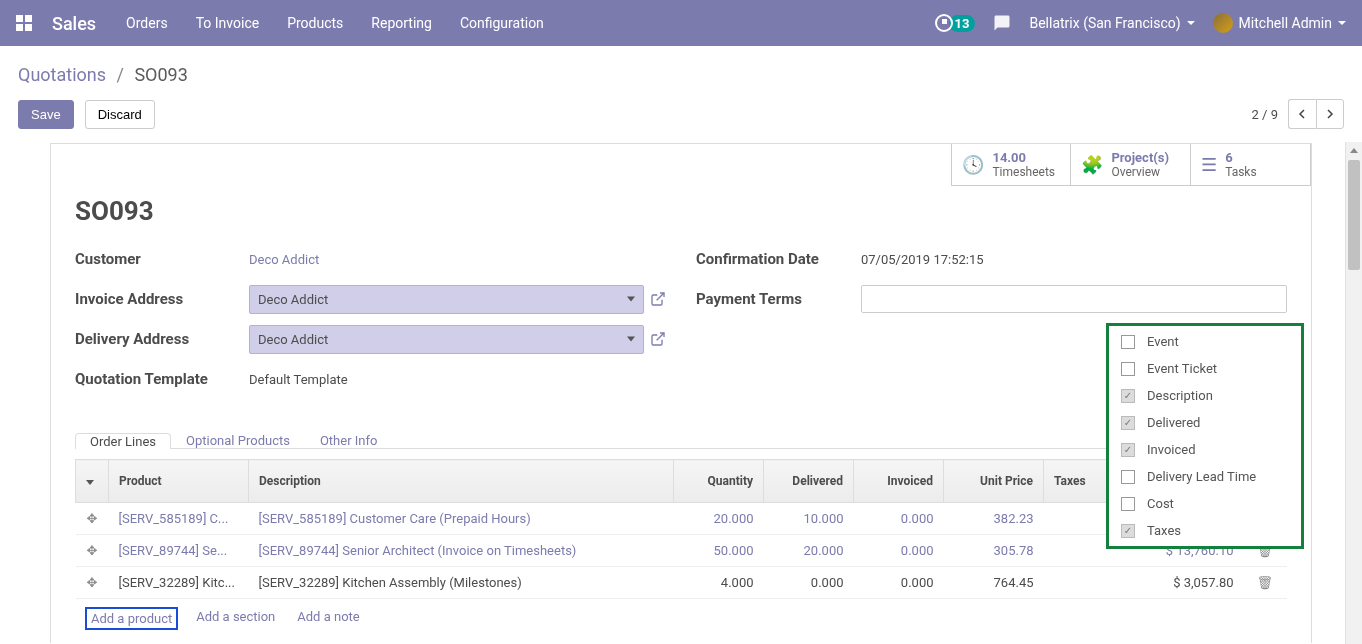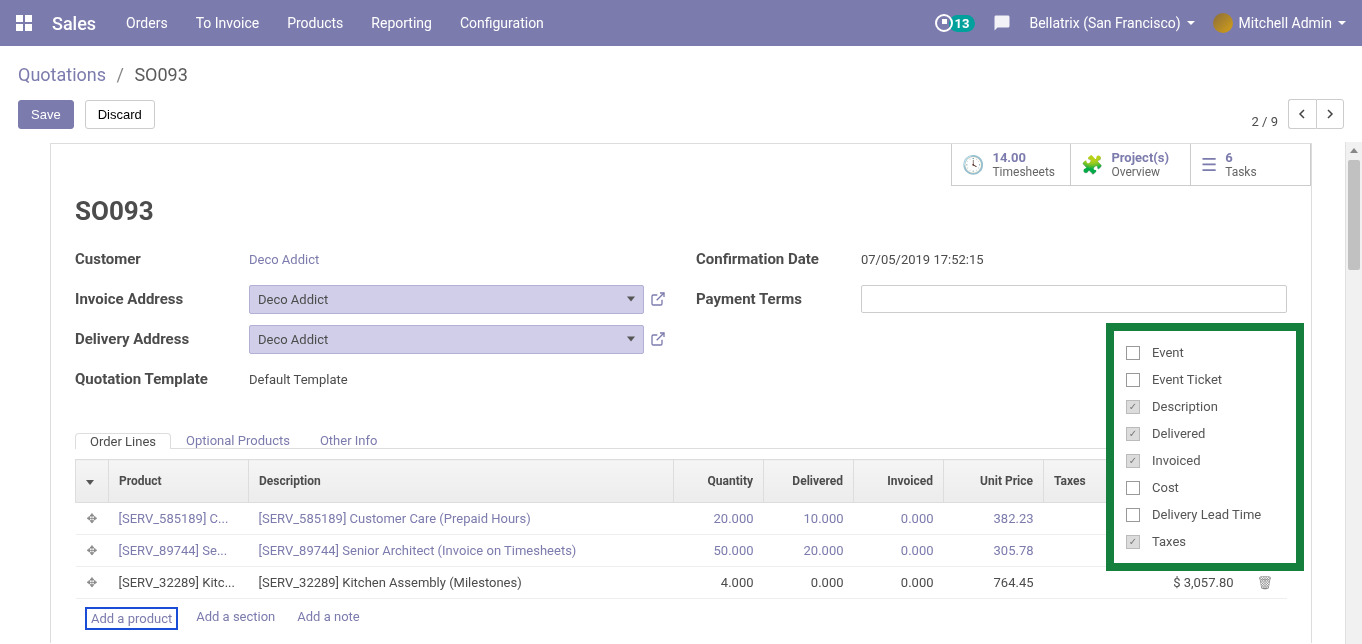--- a/index.html
+++ b/index.html
@@ -23,21 +23,21 @@
     
     .breadcrumb-row { padding: 18px 18px 6px 18px; display: flex; align-items: flex-start; }
     .breadcrumb { font-size: 18px; color: #7C7BAD; }
     .breadcrumb .sep { color: #888; margin: 0 6px; }
     .breadcrumb .current { color: #5a5a5a; }
     
     .actions-row { padding: 8px 18px 14px 18px; display: flex; align-items: center; }
     .btn { padding: 6px 12px; border: 1px solid #ccc; background: #fff; border-radius: 3px; cursor: pointer; font-size: 13px; }
     .btn-primary { background: #7C7BAD; border-color: #7C7BAD; color: #fff; }
     .btn + .btn { margin-left: 11px; }
-    .pager { margin-left: auto; display: flex; align-items: flex-end; gap: 10px; }
+    .pager { margin-left: auto; display: flex; align-items: center; gap: 10px; }
     .pager-btns { display: flex; }
     .pager-btn { width: 28px; height: 30px; border: 1px solid #ccc; background: #fff; display: flex; align-items: center; justify-content: center; cursor: pointer; }
     .pager-btn:first-child { border-right: none; border-radius: 3px 0 0 3px; }
     .pager-btn:last-child { border-radius: 0 3px 3px 0; }
     
     .content-wrap { position: relative; height: 500px; overflow: hidden; }
     .form-sheet { margin: 0 50px; background: #fff; border: 1px solid #ddd; padding: 0 24px 20px 24px; position: relative; }
     
     .stat-strip { display: flex; justify-content: flex-end; border-bottom: none; margin: 0 -24px 10px -24px; }
     .stat-btn { border: 1px solid #ccc; border-top: none; padding: 6px 10px; display: flex; align-items: center; gap: 8px; min-width: 120px; cursor: pointer; }
@@ -75,21 +75,21 @@
     .drag-handle { cursor: move; display: inline-block; }
     
     .toggle-btn { width: 22px; height: 22px; border: 2px solid #1a4dd6; border-radius: 50%; display: inline-flex; align-items: center; justify-content: center; cursor: pointer; position: relative; top: -2px; }
     .toggle-dots { display: flex; flex-direction: column; gap: 2px; }
     .toggle-dots span { width: 3px; height: 3px; background: #555; border-radius: 50%; }
     
     .add-links { padding: 8px 10px; display: flex; gap: 14px; }
     .add-link { color: #7C7BAD; cursor: pointer; padding: 2px 4px; }
     .add-link.boxed { border: 2px solid #1a4dd6; }
     
-    .dropdown-panel { position: absolute; top: 180px; right: 58px; width: 198px; background: #fff; border: 8px solid #15803d; padding: 8px 12px; z-index: 100; }
+    .dropdown-panel { position: absolute; top: 180px; right: 58px; width: 198px; background: #fff; border: 3px solid #15803d; padding: 2px 12px; z-index: 100; }
     .dd-item { display: flex; align-items: center; gap: 12px; padding: 6px 0; cursor: pointer; }
     .dd-check { width: 14px; height: 14px; border: 1px solid #999; display: flex; align-items: center; justify-content: center; flex-shrink: 0; }
     .dd-check.checked { background: #dcdcdc; border-color: #bbb; }
     .dd-check.checked::after { content: '✓'; font-size: 10px; color: #777; }
     .dd-label { color: #555; font-size: 13px; }
     
     .scrollbar-v { position: absolute; right: 0; top: 142px; bottom: 0; width: 17px; background: #f1f1f1; border-left: 1px solid #e0e0e0; }
     .scrollbar-thumb { position: absolute; left: 2px; right: 2px; top: 0; height: 110px; background: #c1c1c1; border-radius: 2px; }
     .scrollbar-up, .scrollbar-down { position: absolute; left: 0; right: 0; height: 17px; display: flex; align-items: center; justify-content: center; }
     .scrollbar-up { top: 0; }
@@ -339,25 +339,25 @@
       <div class="dd-item">
         <div class="dd-check checked"></div>
         <div class="dd-label">Delivered</div>
       </div>
       <div class="dd-item">
         <div class="dd-check checked"></div>
         <div class="dd-label">Invoiced</div>
       </div>
       <div class="dd-item">
         <div class="dd-check"></div>
+        <div class="dd-label">Delivery Lead Time</div>
+      </div>
+      <div class="dd-item">
+        <div class="dd-check"></div>
         <div class="dd-label">Cost</div>
-      </div>
-      <div class="dd-item">
-        <div class="dd-check"></div>
-        <div class="dd-label">Delivery Lead Time</div>
       </div>
       <div class="dd-item">
         <div class="dd-check checked"></div>
         <div class="dd-label">Taxes</div>
       </div>
     </div>
 
 </div>
 
 <div class="scrollbar-v">

